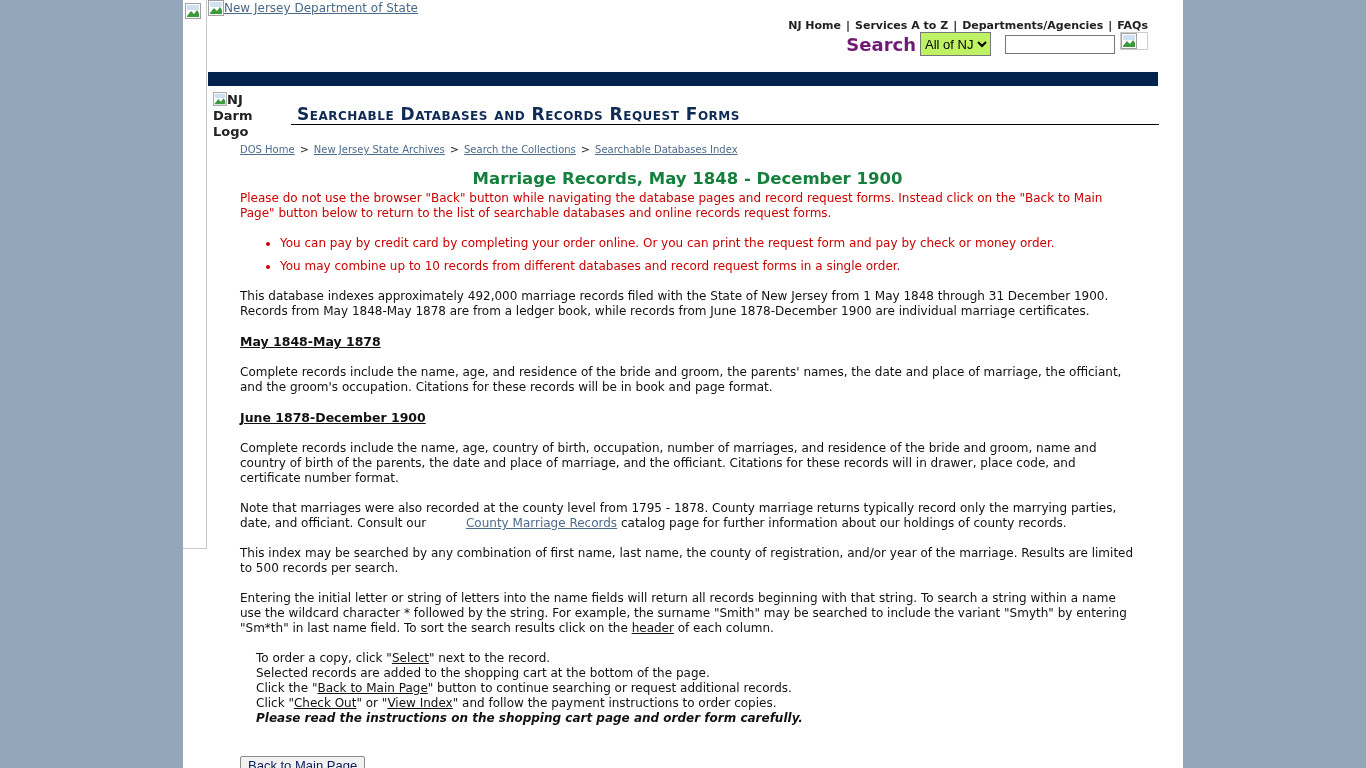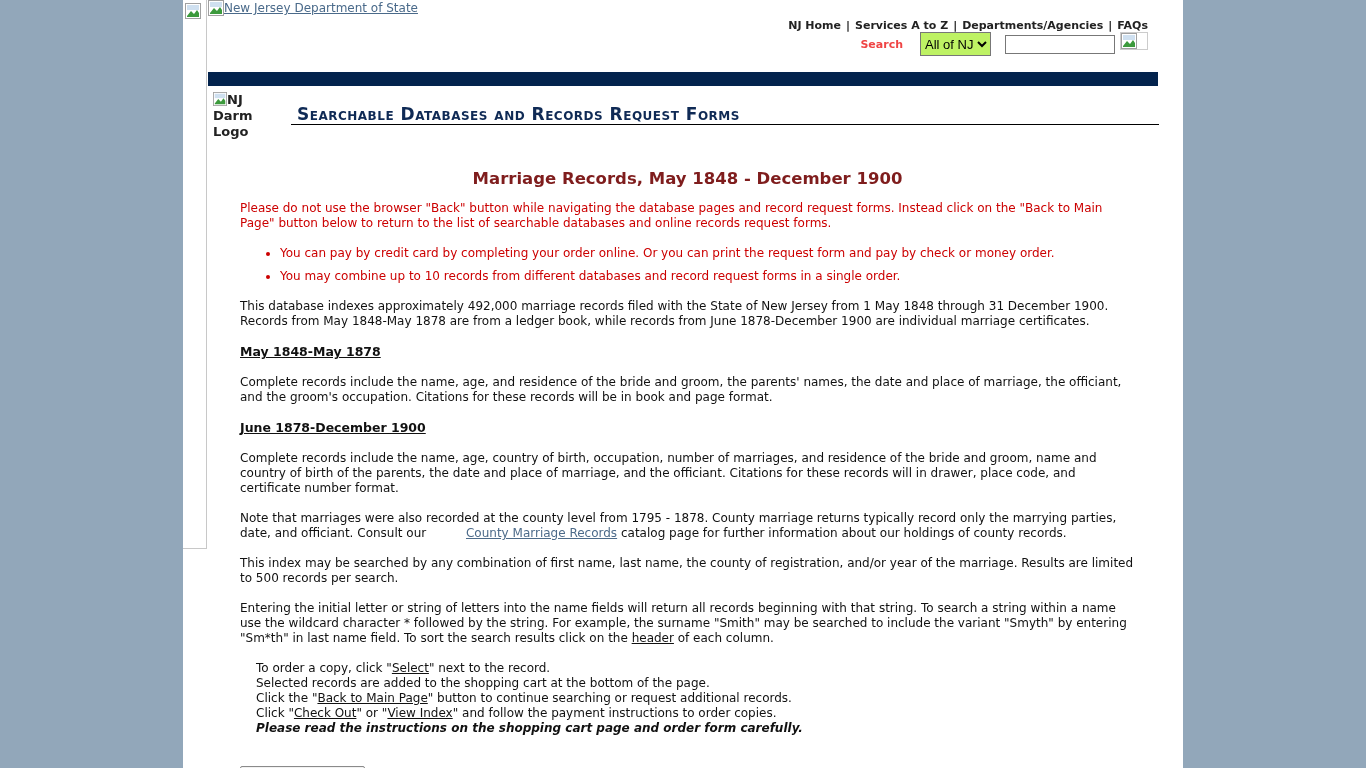--- a/index.html
+++ b/index.html
@@ -38,21 +38,21 @@
     .top-links {
       position: absolute; right: 10px; top: 18px; font-size: 11px; font-weight: bold;
       color: #222; white-space: nowrap; line-height: 15px;
     }
     .top-links a { color: #222; text-decoration: none; }
     .top-links .sep { display: inline-block; margin: 0 5px; font-weight: bold; }
     .search-row {
       position: absolute; right: 10px; top: 33px; height: 22px; display: flex; align-items: center;
       white-space: nowrap;
     }
-    .search-row .lbl { font-weight: bold; font-size: 11px; color: #ef4444; margin-right: 17px; }
+    .search-row .lbl { font-weight: bold; font-size: 18px; color: #701a75; margin-right: 4px; }
     .search-row select {
       font-family: "Liberation Sans", sans-serif; font-size: 13px; height: 24px;
       border: 1px solid #777; background: #bef264; color: #000; margin-right: 14px;
     }
     .search-row input {
       width: 104px; height: 17px; border: 1px solid #777; padding: 0 2px; margin-right: 5px;
     }
     .search-go {
       width: 28px; height: 18px; border: 1px solid #ccc; background: #fff;
       display: flex; align-items: flex-start; justify-content: flex-start; padding: 0;
@@ -77,22 +77,22 @@
       position: absolute; left: 57px; top: 143px; font-size: 10px; color: #4d6b8a;
       white-space: nowrap;
     }
     .breadcrumb a { color: #4d6b8a; text-decoration: underline; }
     .breadcrumb .gt { color: #222; margin: 0 5px; font-size: 11px; }
     .content {
       position: absolute; left: 57px; top: 167px; width: 895px;
       font-size: 12px; line-height: 15px; color: #111;
     }
     .content h1 {
-      text-align: center; font-size: 16.5px; font-weight: bold; margin: 2px 0 12px 0;
-      line-height: 20px; color: #7f1d1d;
+      text-align: center; font-size: 16.5px; font-weight: bold; margin: 2px 0 2px 0;
+      line-height: 20px; color: #15803d;
     }
     .warn { color: #cc0000; margin: 0 0 15px 0; }
     .warn-list { color: #cc0000; margin: 0 0 15px 0; padding-left: 32px; }
     .warn-list li { margin: 8px; }
     .content p { margin: 0 0 15px 0; }
     .sub-h { font-weight: bold; text-decoration: underline; font-size: 12.5px; }
     .content a.lnk { color: #4d6b8a; text-decoration: underline; margin-left: 36px; }
     .u { text-decoration: underline; }
     .instr { padding-left: 16px; margin: 0 0 30px 0; }
     .instr .bi { font-weight: bold; font-style: italic; }
@@ -159,20 +159,23 @@
       <svg width="14" height="14" viewBox="0 0 16 16">
           <rect x="0.5" y="0.5" width="15" height="15" fill="#fff" stroke="#a0a0a0"></rect>
           <path d="M2 13 L6 8 L9 11 L12 7 L14 10 L14 14 L2 14Z" fill="#3c9a3c"></path>
           <rect x="2" y="2" width="12" height="5" fill="#cfe0f0"></rect>
         </svg>
     </span><span>NJ Darm Logo</span>
   </div>
 
   <div class="section-title">Searchable Databases and Records Request Forms</div>
 
+  <div class="breadcrumb">
+    <a>DOS Home</a><span class="gt">&gt;</span><a>New Jersey State Archives</a><span class="gt">&gt;</span><a>Search the Collections</a><span class="gt">&gt;</span><a>Searchable Databases Index</a>
+  </div>
 
   <div class="content">
     <h1>Marriage Records, May 1848 - December 1900</h1>
 
     <p class="warn">Please do not use the browser "Back" button while navigating the database pages and record request forms. Instead click on the "Back to Main Page" button below to return to the list of searchable databases and online records request forms.</p>
 
     <ul class="warn-list">
       <li>You can pay by credit card by completing your order online. Or you can print the request form and pay by check or money order.</li>
       <li>You may combine up to 10 records from different databases and record request forms in a single order.</li>
     </ul>

